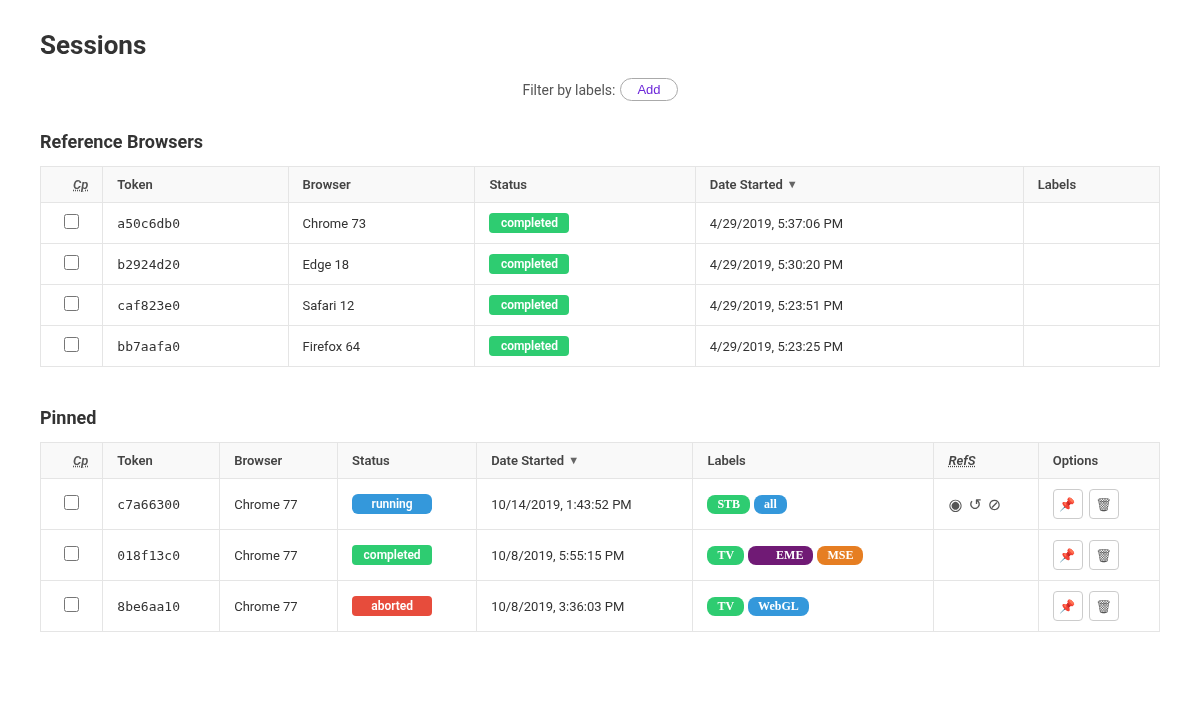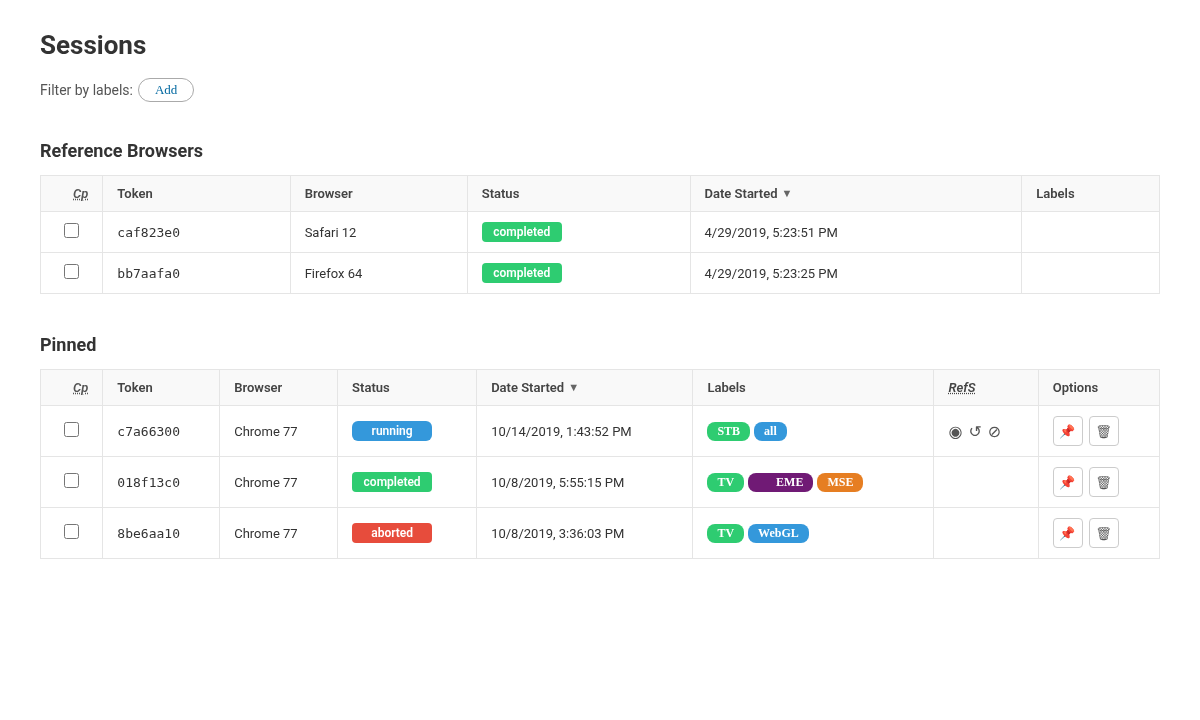--- a/index.html
+++ b/index.html
@@ -12,35 +12,35 @@
     }
     h1 {
       font-size: 26px;
       font-weight: 700;
       margin-bottom: 18px;
     }
     .filter-row {
       display: flex;
       align-items: center;
       gap: 5px;
-      margin-bottom: 38px;
+      margin-bottom: 30px;
+      justify-content: center;
     }
     .filter-label {
       font-size: 14px;
       color: #555;
     }
     .add-btn {
       border: 1.5px solid #aaa;
       background: #fff;
       border-radius: 20px;
       padding: 3px 16px;
       font-size: 13px;
       cursor: pointer;
-      color: #0369a1;
-      font-family: Liberation Serif, serif;
+      color: #6d28d9;
     }
     .section-title {
       font-size: 18px;
       font-weight: 700;
       margin-bottom: 14px;
     }
     table {
       width: 100%;
       border-collapse: collapse;
       margin-bottom: 40px;
@@ -176,20 +176,44 @@
         <th>
           <div class="date-header">
             <span>Date Started</span>
             <span class="sort-icon">▼</span>
           </div>
         </th>
         <th>Labels</th>
       </tr>
     </thead>
     <tbody id="ref-browsers-body">
+    <tr>
+    <td class="td-cp">
+      <input type="checkbox" style="">
+    </td>
+    <td class="token">a50c6db0</td>
+    <td>Chrome 73</td>
+    <td>
+      <span class="badge badge-completed">completed</span>
+    </td>
+    <td>4/29/2019, 5:37:06 PM</td>
+    <td></td>
+  </tr>
+        <tr>
+    <td class="td-cp">
+      <input type="checkbox" style="">
+    </td>
+    <td class="token">b2924d20</td>
+    <td>Edge 18</td>
+    <td>
+      <span class="badge badge-completed">completed</span>
+    </td>
+    <td>4/29/2019, 5:30:20 PM</td>
+    <td></td>
+  </tr>
         <tr>
     <td class="td-cp">
       <input type="checkbox" style="">
     </td>
     <td class="token">caf823e0</td>
     <td>Safari 12</td>
     <td>
       <span class="badge badge-completed">completed</span>
     </td>
     <td>4/29/2019, 5:23:51 PM</td>

